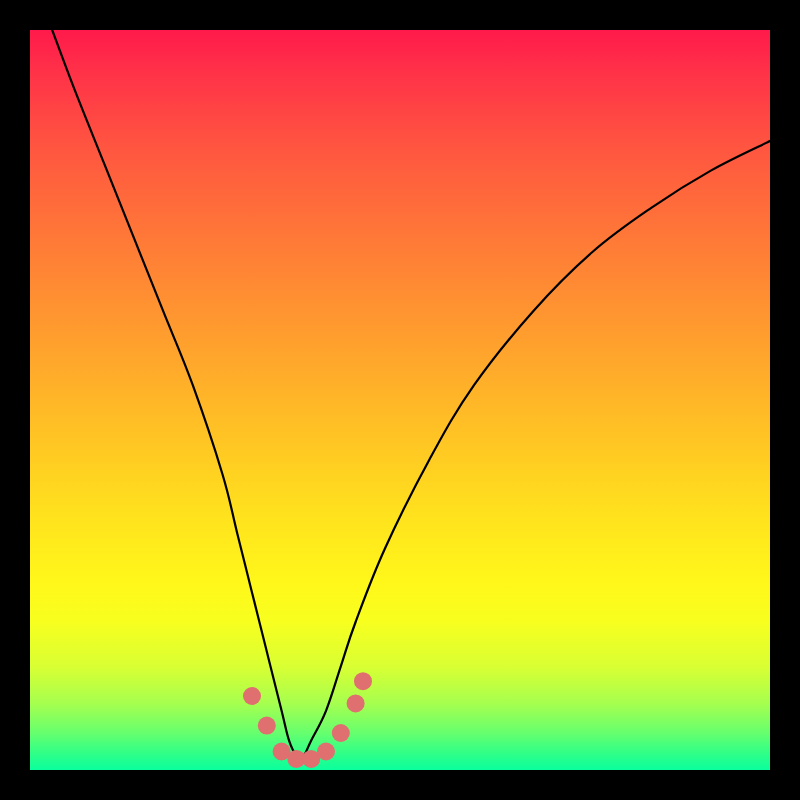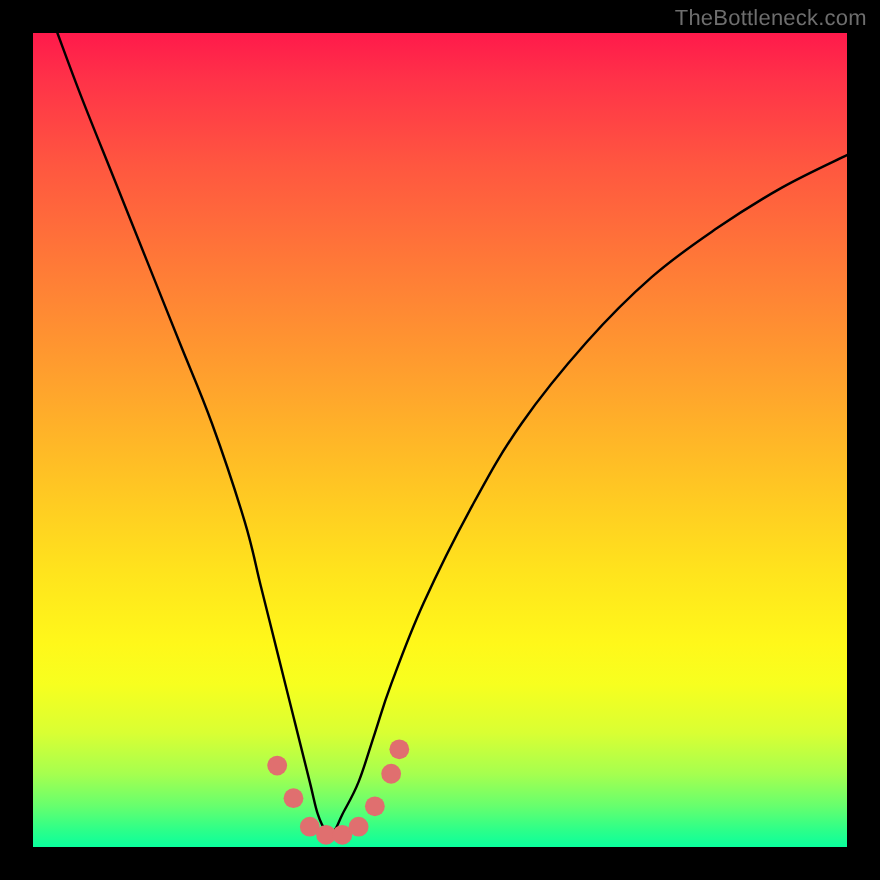--- a/index.html
+++ b/index.html
@@ -50,21 +50,20 @@
     font-weight: 400;
     letter-spacing: 0.2px;
     user-select: none;
   }
   svg { display: block; }
 </style>
 </head>
 <body>
 
 <div class="stage">
-  <div class="watermark">TheBottleneck.com</div>
 
   <div class="plot">
     <svg id="chart-svg" width="740" height="740" viewBox="0 0 740 740" preserveAspectRatio="none">
       <path id="curve-path" fill="none" stroke="#000" stroke-width="2.2" stroke-linecap="round" stroke-linejoin="round" d="M 22.2,0 C 26.195999999999998,10.655999999999988 35.076,35.223999999999926 44.4,59.19999999999993 C 53.724,83.17599999999993 63.344,106.56000000000003 74,133.20000000000005 C 84.656,159.84000000000006 92.94400000000002,180.56000000000006 103.60000000000001,207.20000000000005 C 114.256,233.84000000000003 122.54399999999998,254.56 133.2,281.2 C 143.856,307.84 152.144,325.89599999999996 162.8,355.2 C 173.45600000000002,384.504 184.40800000000002,417.36 192.4,444 C 200.392,470.64 201.872,481.888 207.20000000000002,503.2 C 212.52800000000002,524.512 216.672,541.088 222,562.4 C 227.328,583.712 231.472,600.288 236.8,621.6 C 242.12800000000001,642.912 247.604,664.8159999999999 251.60000000000002,680.8 C 255.59600000000003,696.784 256.336,702.408 259,710.4 C 261.664,718.3919999999999 263.736,722.5360000000001 266.4,725.2 C 269.06399999999996,727.864 271.136,727.864 273.8,725.2 C 276.464,722.5360000000001 277.204,718.3919999999999 281.2,710.4 C 285.19599999999997,702.408 290.67199999999997,694.12 296,680.8 C 301.32800000000003,667.4799999999999 305.472,652.384 310.8,636.4 C 316.12800000000004,620.4159999999999 317.608,613.312 325.6,592 C 333.59200000000004,570.688 341.88,547.304 355.2,518 C 368.52,488.696 383.61600000000004,458.504 399.6,429.2 C 415.584,399.89599999999996 425.352,381.84 444,355.2 C 462.648,328.56 481.88800000000003,305.176 503.20000000000005,281.2 C 524.5120000000001,257.224 541.088,240.648 562.4,222 C 583.712,203.352 600.288,192.25200000000004 621.6,177.60000000000002 C 642.912,162.948 659.488,152.5879999999999 680.8000000000001,140.5999999999999 C 702.1120000000001,128.6119999999999 729.344,116.32799999999999 740,111"></path>
       <g id="marker-group">
           <circle cx="222" cy="666" r="9" fill="#e06f6f"></circle>
           <circle cx="236.8" cy="695.6" r="9" fill="#e06f6f"></circle>
           <circle cx="251.60000000000002" cy="721.5" r="9" fill="#e06f6f"></circle>
           <circle cx="266.4" cy="728.9" r="9" fill="#e06f6f"></circle>
           <circle cx="281.2" cy="728.9" r="9" fill="#e06f6f"></circle>

